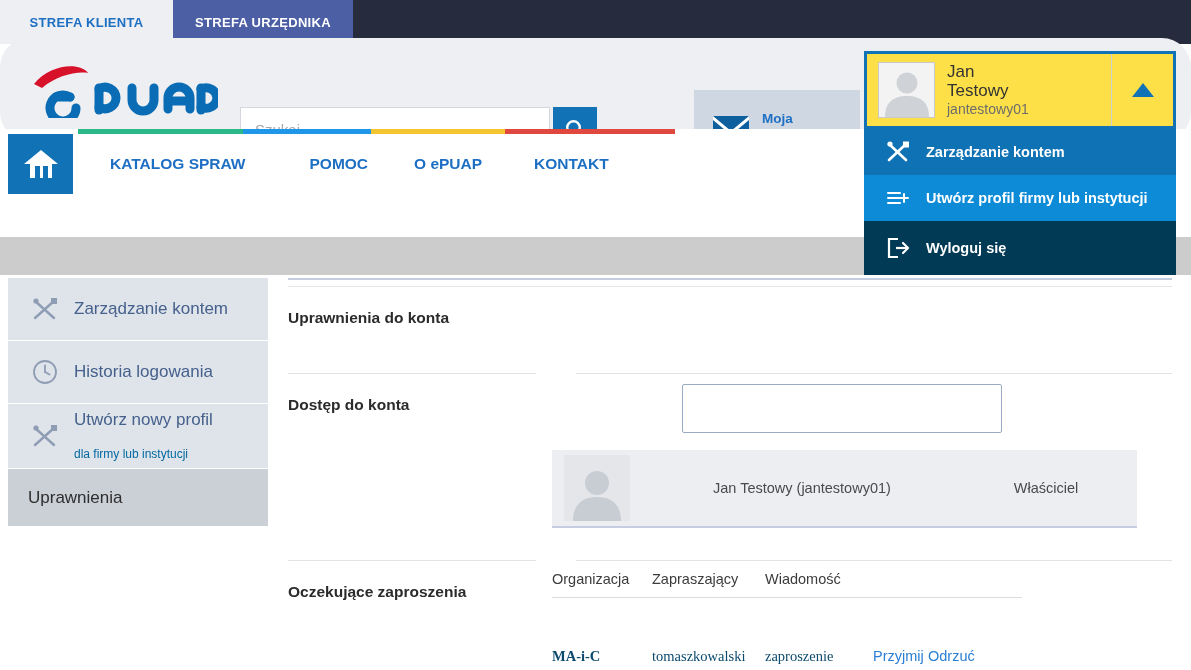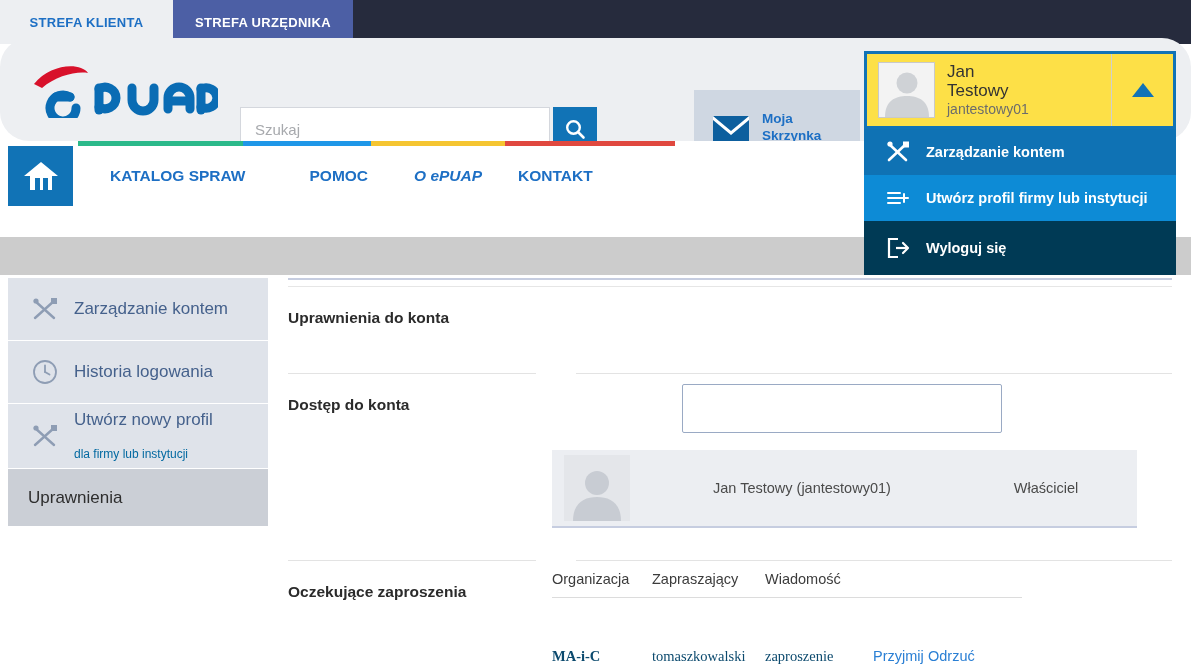--- a/index.html
+++ b/index.html
@@ -85,34 +85,34 @@
   }
   .menu-item {
     display:flex; align-items:center; gap:16px; padding-left:22px;
     color:#ffffff; font-size:14.5px; font-weight:bold; cursor:pointer; height:46px;
   }
   .menu-item.lvl1 { background:#0f72b4; }
   .menu-item.lvl2 { background:#0d8bd6; height:46px; }
   .menu-item.lvl3 { background:#003a55; height:54px; }
 
   
-  .navwrap { position:absolute; left:0; top:141px; width:1191px; height:70px; background:#ffffff; }
+  .navwrap { position:absolute; left:0; top:129px; width:1191px; height:70px; background:#ffffff; }
   .colorstripe { position:absolute; left:78px; top:0; width:597px; height:5px; display:flex; }
   .colorstripe i { display:block; height:5px; }
   .homebtn {
     position:absolute; left:8px; top:5px; width:65px; height:60px; background:#1173b6;
     display:flex; align-items:center; justify-content:center; cursor:pointer;
   }
   .navlinks { position:absolute; left:110px; top:5px; height:60px; display:flex; align-items:center; gap:0; }
   .navlinks a {
     color:#1d6fc4; font-size:15.5px; font-weight:bold; text-decoration:none; white-space:nowrap;
   }
   .nav-katalog { margin-right:64px; }
   .nav-pomoc { margin-right:46px; }
-  .nav-oepuap { margin-right:36px;font-style:italic; }
+  .nav-oepuap { margin-right:52px; }
 
   
   .grayband { position:absolute; left:0; top:237px; width:1191px; height:38px; background:#cccccc; }
 
   
   .sidebar { position:absolute; left:8px; top:278px; width:260px; }
   .side-item {
     display:flex; align-items:center; gap:16px; padding:0 14px 0 24px;
     background:#dfe3ea; border-bottom:1px solid #ffffff; cursor:pointer; height:63px;
   }

